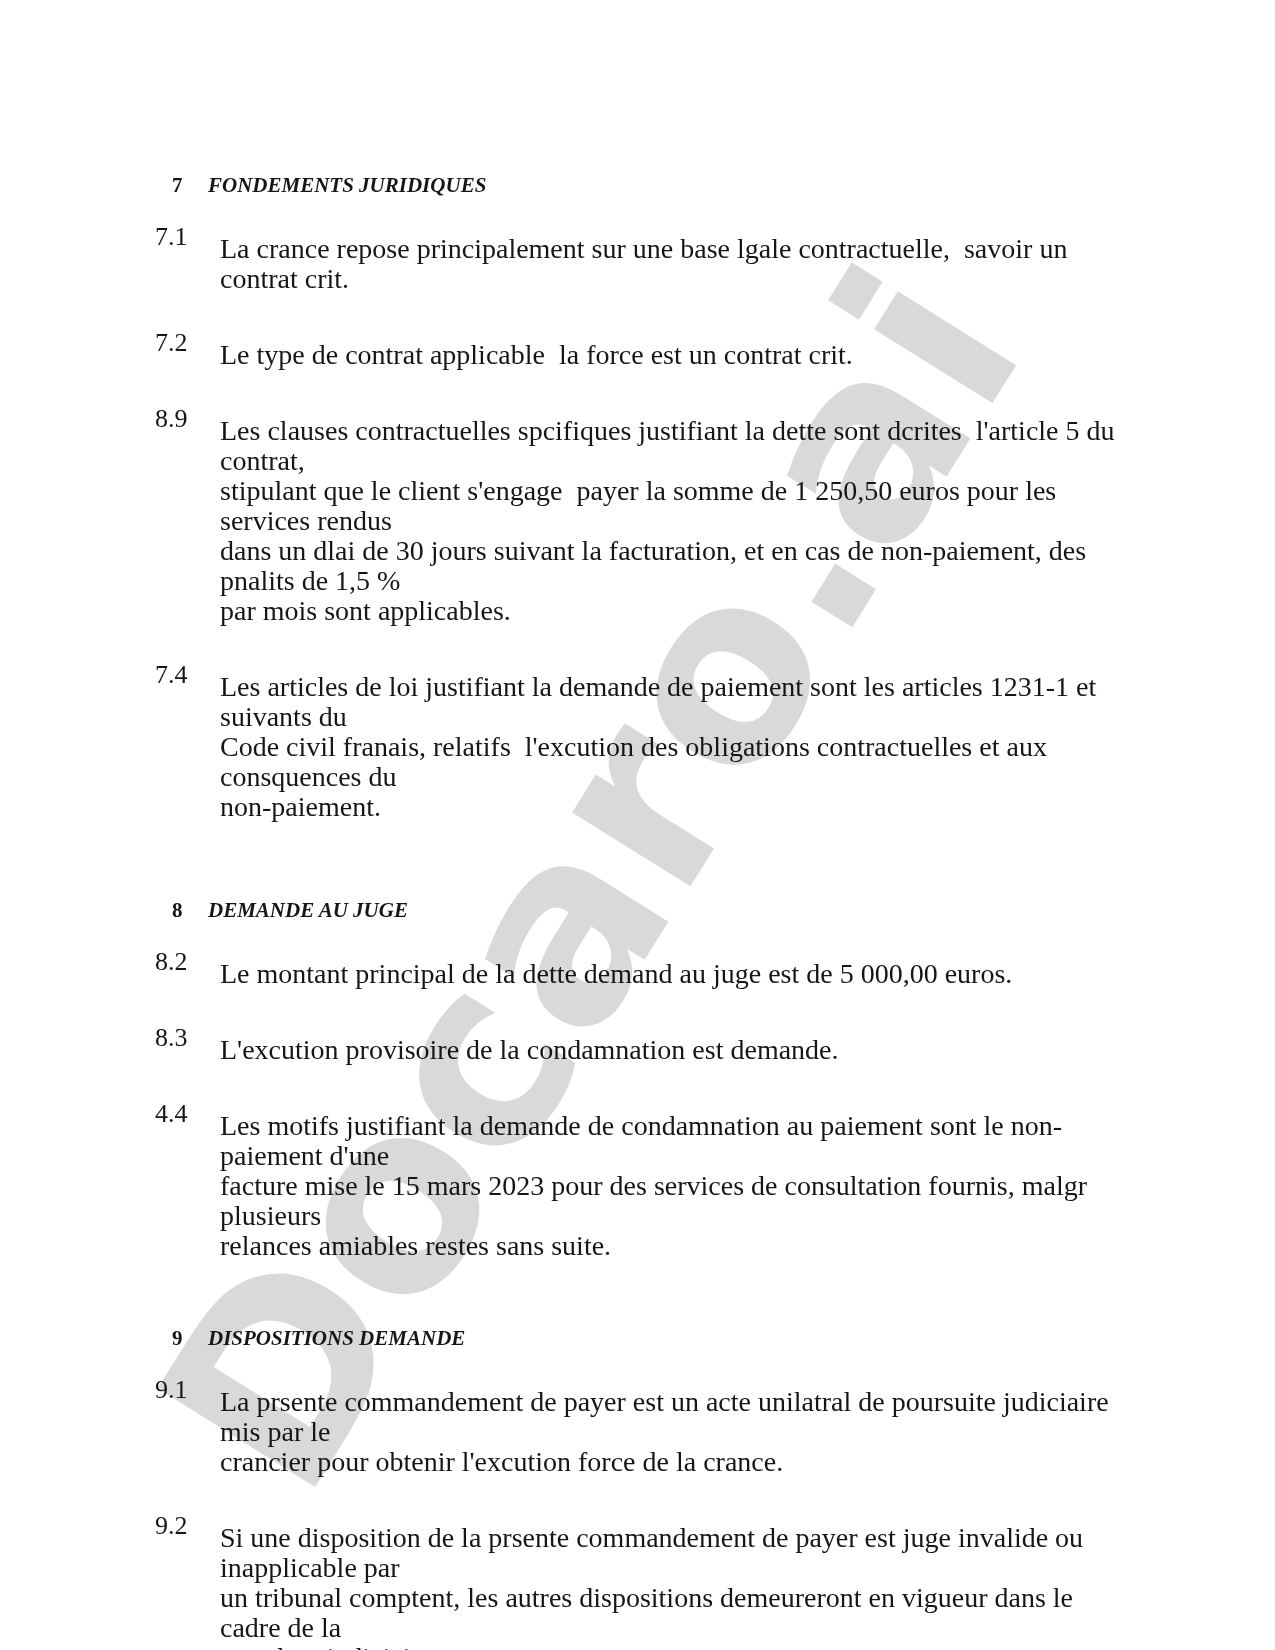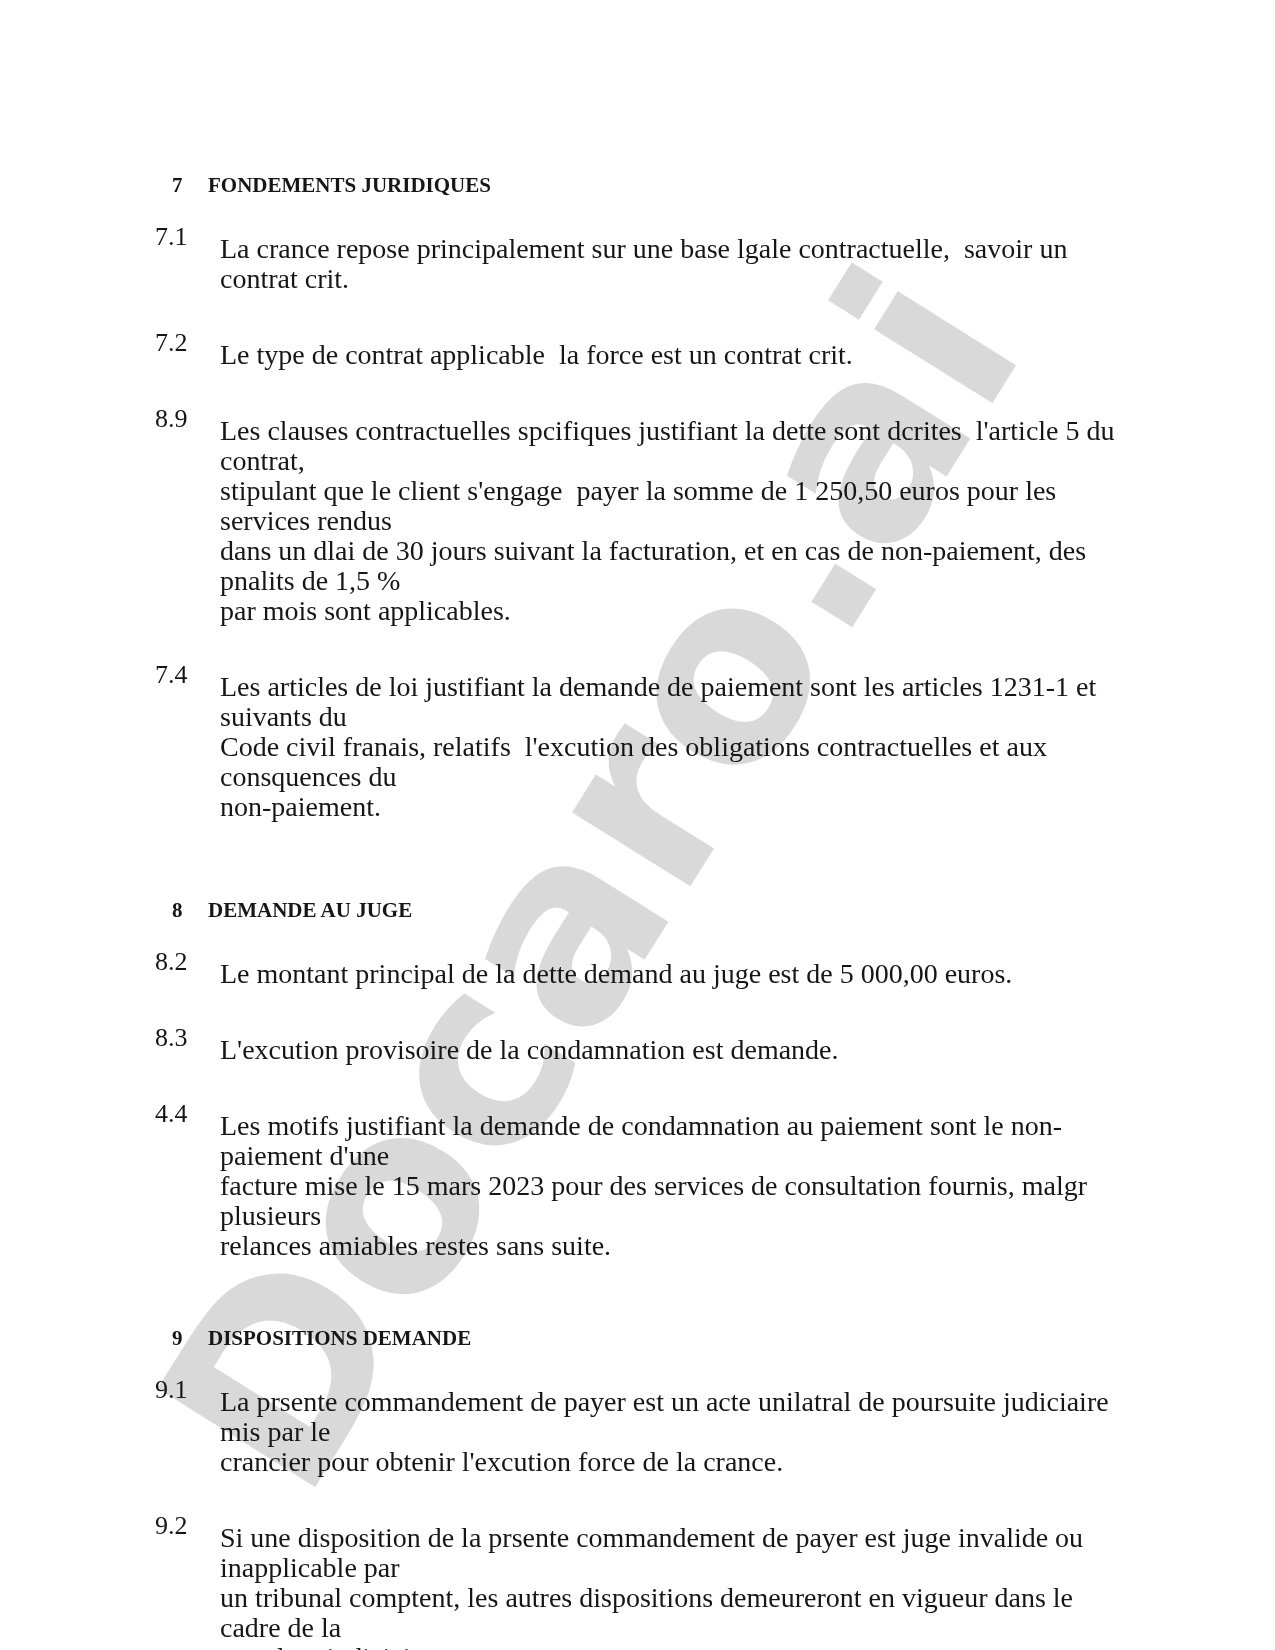--- a/index.html
+++ b/index.html
@@ -44,21 +44,21 @@
     line-height: 30px;
     margin: 0 0 22px 0;
   }
   .heading.gap-before-8 { margin-top: 61px; }
   .heading.gap-before-9 { margin-top: 50px; }
   .hnum {
     flex: none;
     width: 36px;
     padding-left: 17px;
   }
-  .htitle { flex: none; }
+  .htitle { flex: none; font-style: italic; }
   .item {
     display: flex;
     margin: 0 0 22px 0;
   }
   .inum {
     flex: none;
     width: 53px;
     font-size: 26px;
     line-height: 30px;
   }

